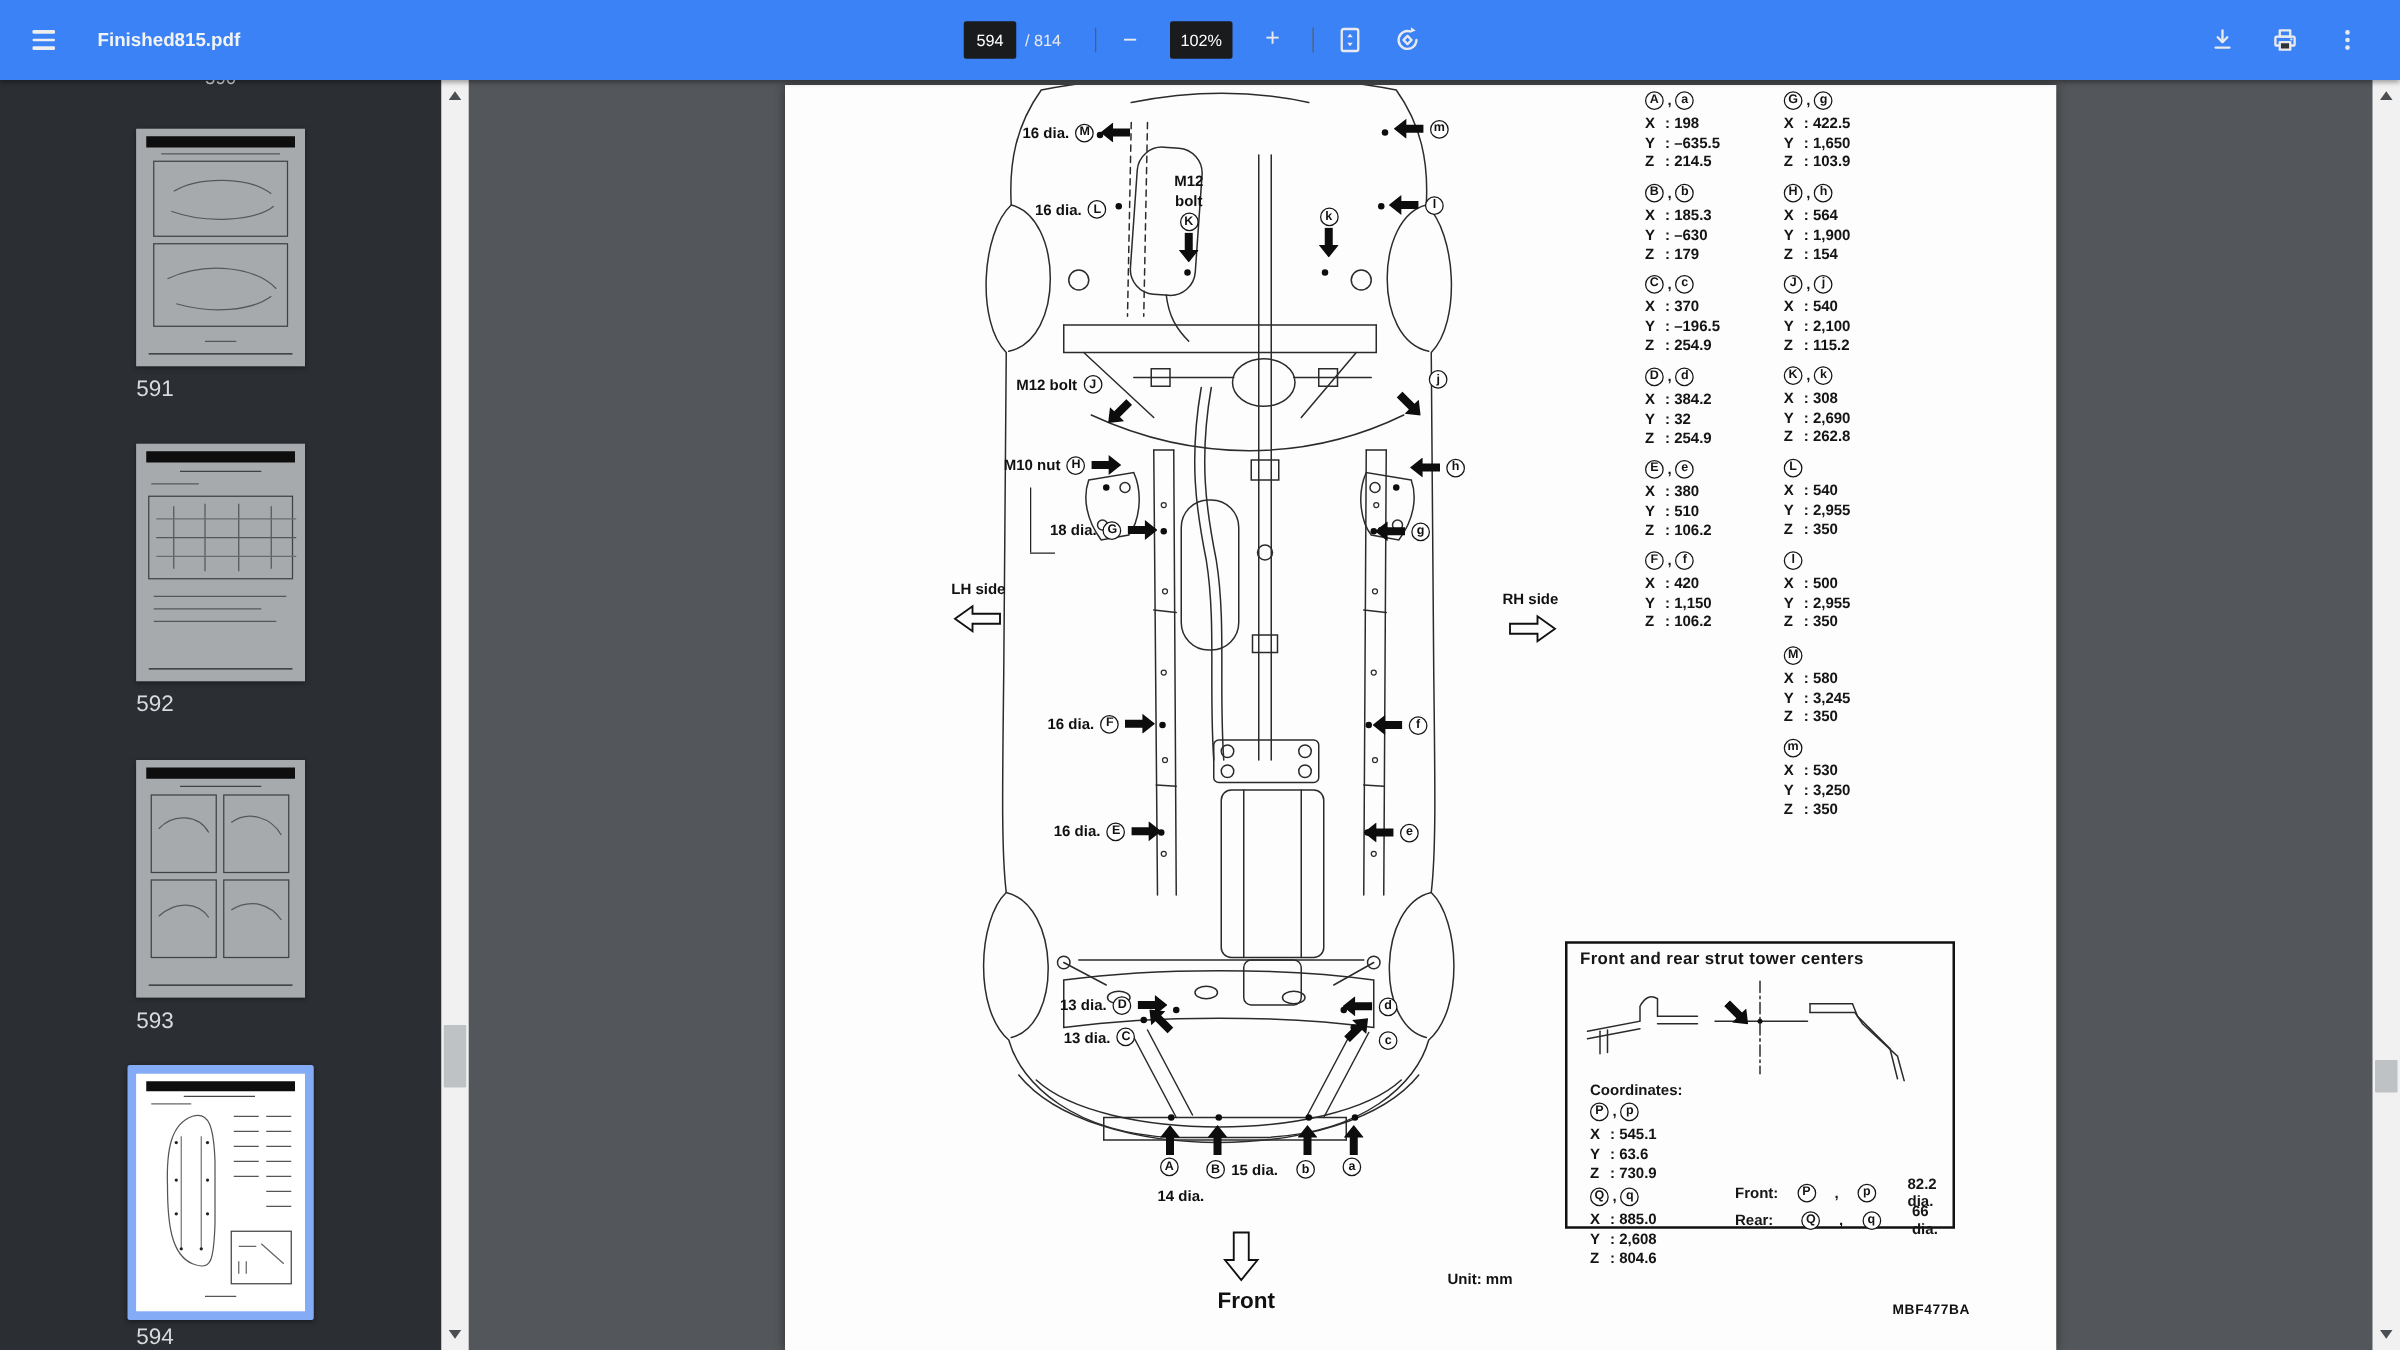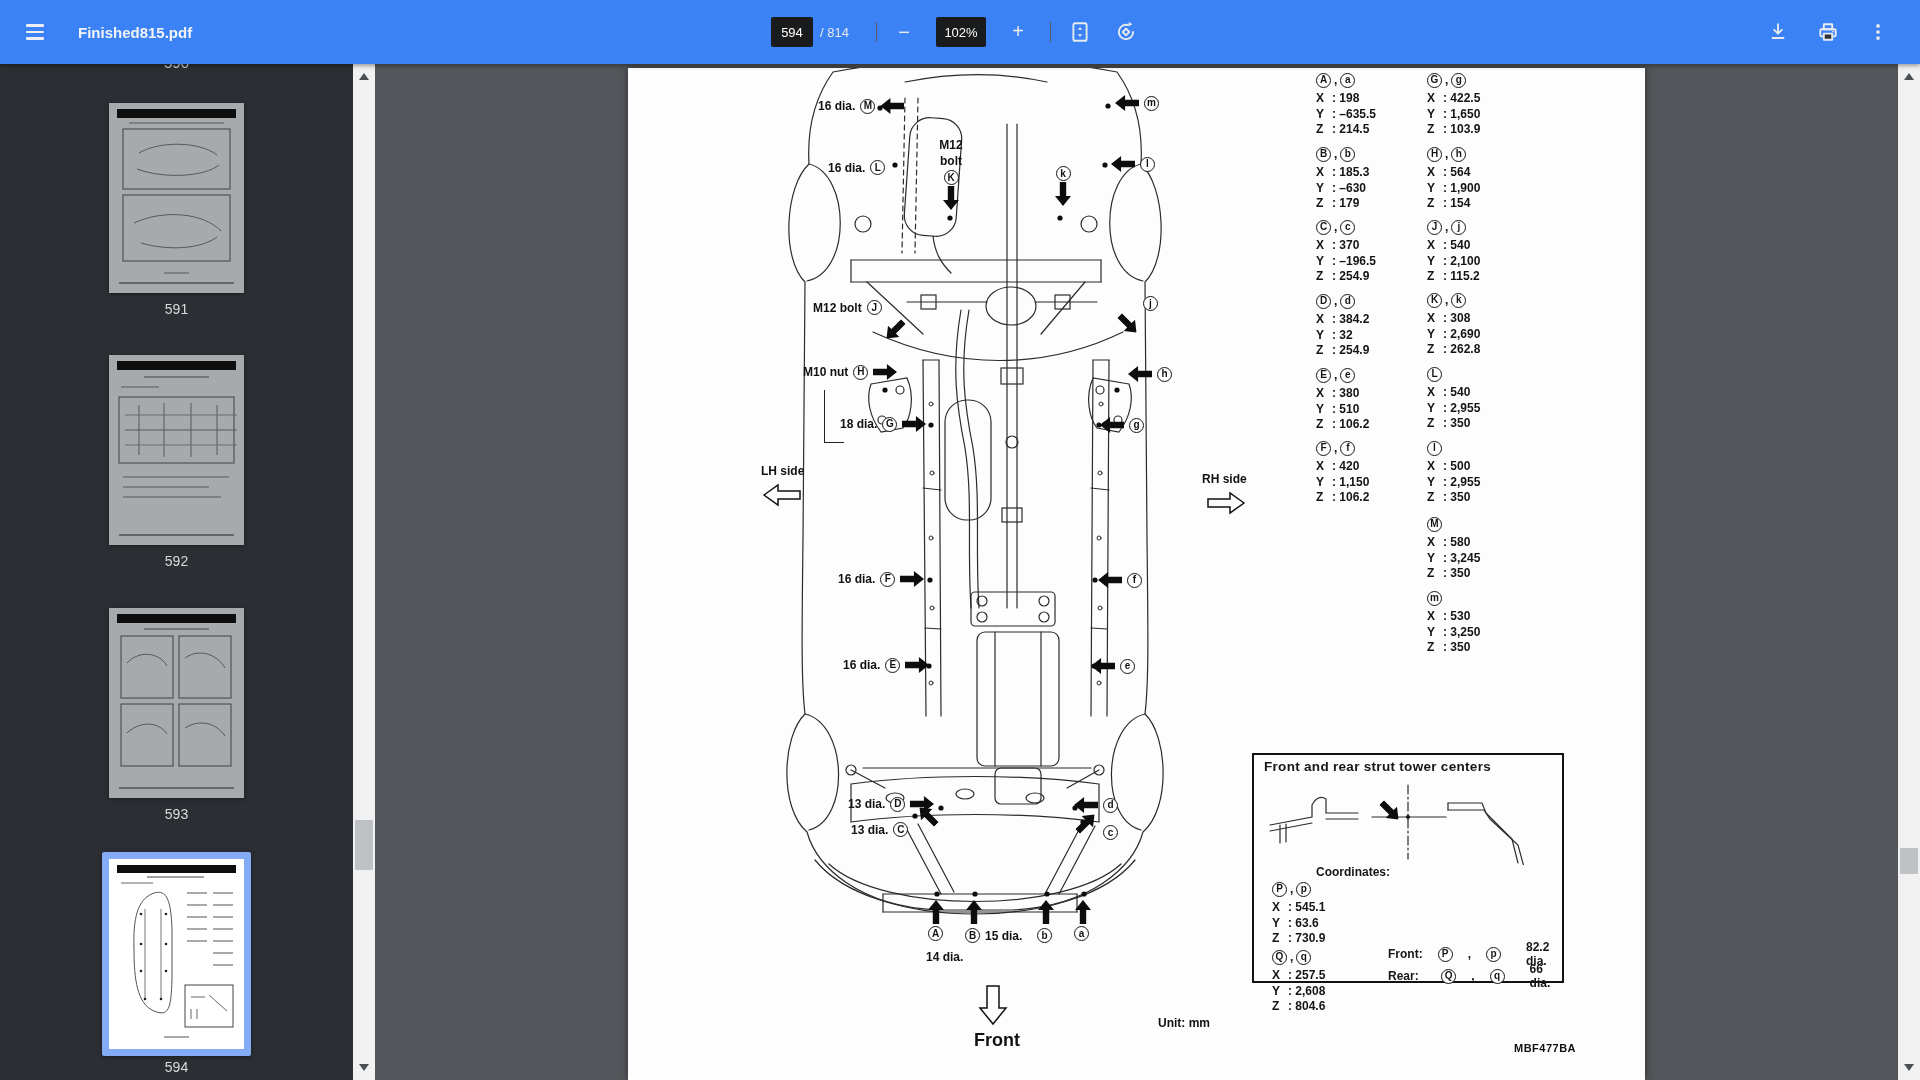--- a/index.html
+++ b/index.html
@@ -20,22 +20,22 @@
   .zoom-in{left:1004px;top:18px;width:28px;height:26px;font-size:20px;cursor:pointer;}
   .icon-btn{width:28px;height:26px;cursor:pointer;}
   svg.tbi{stroke:#e8eaed;fill:none;stroke-width:1.7;stroke-linecap:round;stroke-linejoin:round;}
   
   .sidebar{position:absolute;left:0;top:64px;width:375px;height:1016px;background:#2b2f33;z-index:5;}
   .prev-partial{position:absolute;left:0;top:-10px;width:353px;text-align:center;
     color:#cfd2d5;font-size:15px;z-index:1;}
   .thumb{position:absolute;left:109px;width:135px;height:190px;background:#a7aaac;cursor:pointer;
     box-shadow:0 1px 4px rgba(0,0,0,.4);}
   .thumb.sel{left:102px;border:7px solid #84abf5;border-radius:2px;background:#fff;}
-  .tlabel{position:absolute;left:109px;width:135px;text-align:center;color:#d8dadc;
-    font-size:14px;cursor:pointer;}
+  .tlabel{position:absolute;left:109px;width:135px;color:#d8dadc;
+    font-size:18px;cursor:pointer;}
   .mini{position:absolute;left:0;top:0;}
   
   .sb{position:absolute;top:64px;width:22px;height:1016px;background:#f1f1f1;z-index:20;}
   .sb-thumb{position:absolute;left:2px;width:18px;background:#bfc2c4;border-radius:1px;cursor:pointer;}
   .tri{position:absolute;left:6px;width:0;height:0;cursor:pointer;}
   .tri-up{border-left:5px solid transparent;border-right:5px solid transparent;border-bottom:7px solid #4c4f52;}
   .tri-down{border-left:5px solid transparent;border-right:5px solid transparent;border-top:7px solid #4c4f52;}
   
   .page{position:absolute;left:628px;top:68px;width:1017px;height:1012px;background:#fdfdfd;
     box-shadow:0 0 8px rgba(0,0,0,.45);color:#161616;}
@@ -56,21 +56,21 @@
   .leader{position:absolute;border-color:#222;}
   
   .coord{position:absolute;font-size:12px;font-weight:bold;color:#141414;}
   .chead{display:flex;align-items:center;gap:2px;height:16px;margin-bottom:3px;}
   .csep{margin:0 1px;}
   .cline{display:flex;height:15.5px;}
   .ax{display:inline-block;width:16px;}
   
   .strut{position:absolute;left:624px;top:685px;width:312px;height:230px;border:2px solid #111;background:#fdfdfd;}
   .strut-title{position:absolute;left:10px;top:4px;font-size:13.5px;font-weight:bold;letter-spacing:.3px;}
-  .coords-label{position:absolute;left:18px;top:110px;font-size:12px;font-weight:bold;margin-left:44px;}
+  .coords-label{position:absolute;left:18px;top:110px;font-size:12px;font-weight:bold;}
   .legend-row{display:flex;align-items:center;gap:15px;height:22px;font-size:12px;font-weight:bold;}
   .legend-row .lg-label{width:44px;}
   .legend-row .lg-val{margin-left:10px;}
   .misc{position:absolute;font-weight:bold;color:#111;white-space:nowrap;}
 </style>
 </head>
 <body>
 
 <div class="toolbar">
   <div class="tb-item menu-btn">
@@ -770,21 +770,21 @@
           </div>
         </div>
         <div class="coord" style="left: 18px; top: 194px;">
           <div class="chead">
             <span class="circ">Q</span>
             <span class="csep">,</span>
             <span class="circ">q</span>
           </div>
           <div class="cline">
             <span class="ax">X</span>
-            <span>: 257.5</span>
+            <span>: 885.0</span>
           </div>
           <div class="cline">
             <span class="ax">Y</span>
             <span>: 2,608</span>
           </div>
           <div class="cline">
             <span class="ax">Z</span>
             <span>: 804.6</span>
           </div>
         </div>

